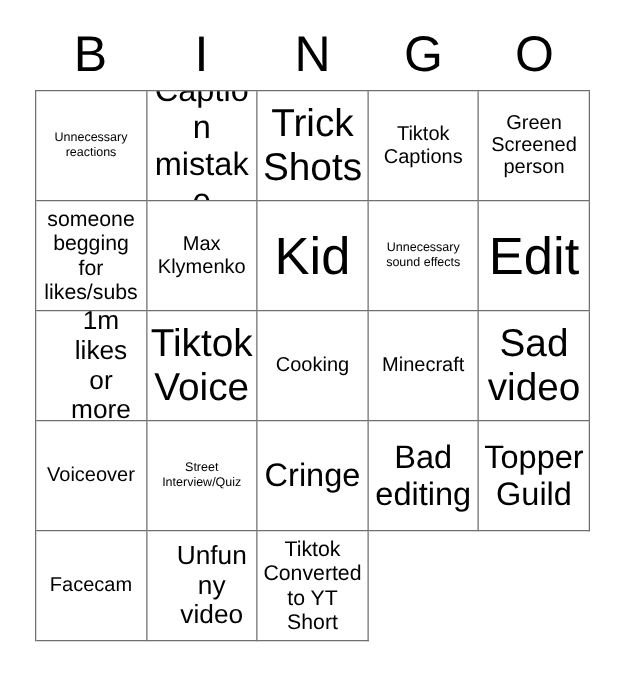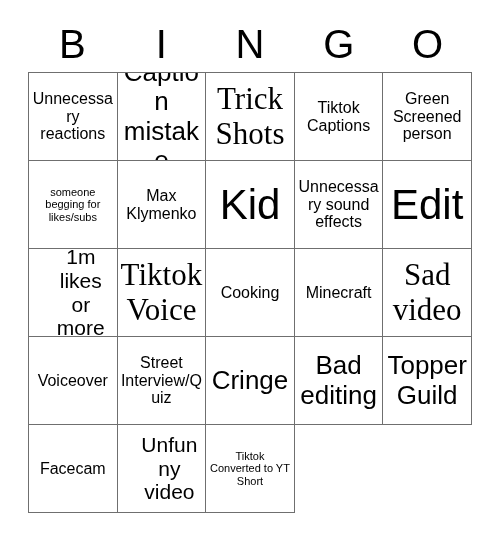--- a/index.html
+++ b/index.html
@@ -54,26 +54,26 @@
     box-sizing: border-box;
     overflow: hidden;
     line-height: 1.12;
     word-break: break-word;
   }
   .bingo-cell span {
     display: block;
     width: 100%;
   }
   
-  .fs-xs  { font-size: 16px; }
-  .fs-s   { font-size: 11px; }
+  .fs-xs  { font-size: 10px; }
+  .fs-s   { font-size: 17px; }
   .fs-m   { font-size: 16px; }
   .fs-l   { font-size: 21px; margin-left: 16px; }
   .fs-xl  { font-size: 26px; }
-  .fs-xxl { font-size: 31px; font-family: Liberation Serif, serif; }
+  .fs-xxl { font-size: 31px; }
   .fs-huge{ font-size: 42px; }
 </style>
 </head>
 <body>
 
 <div id="bingo-card">
 
   <div id="bingo-header">
     <div class="header-letter">B</div>
     <div class="header-letter">I</div>

